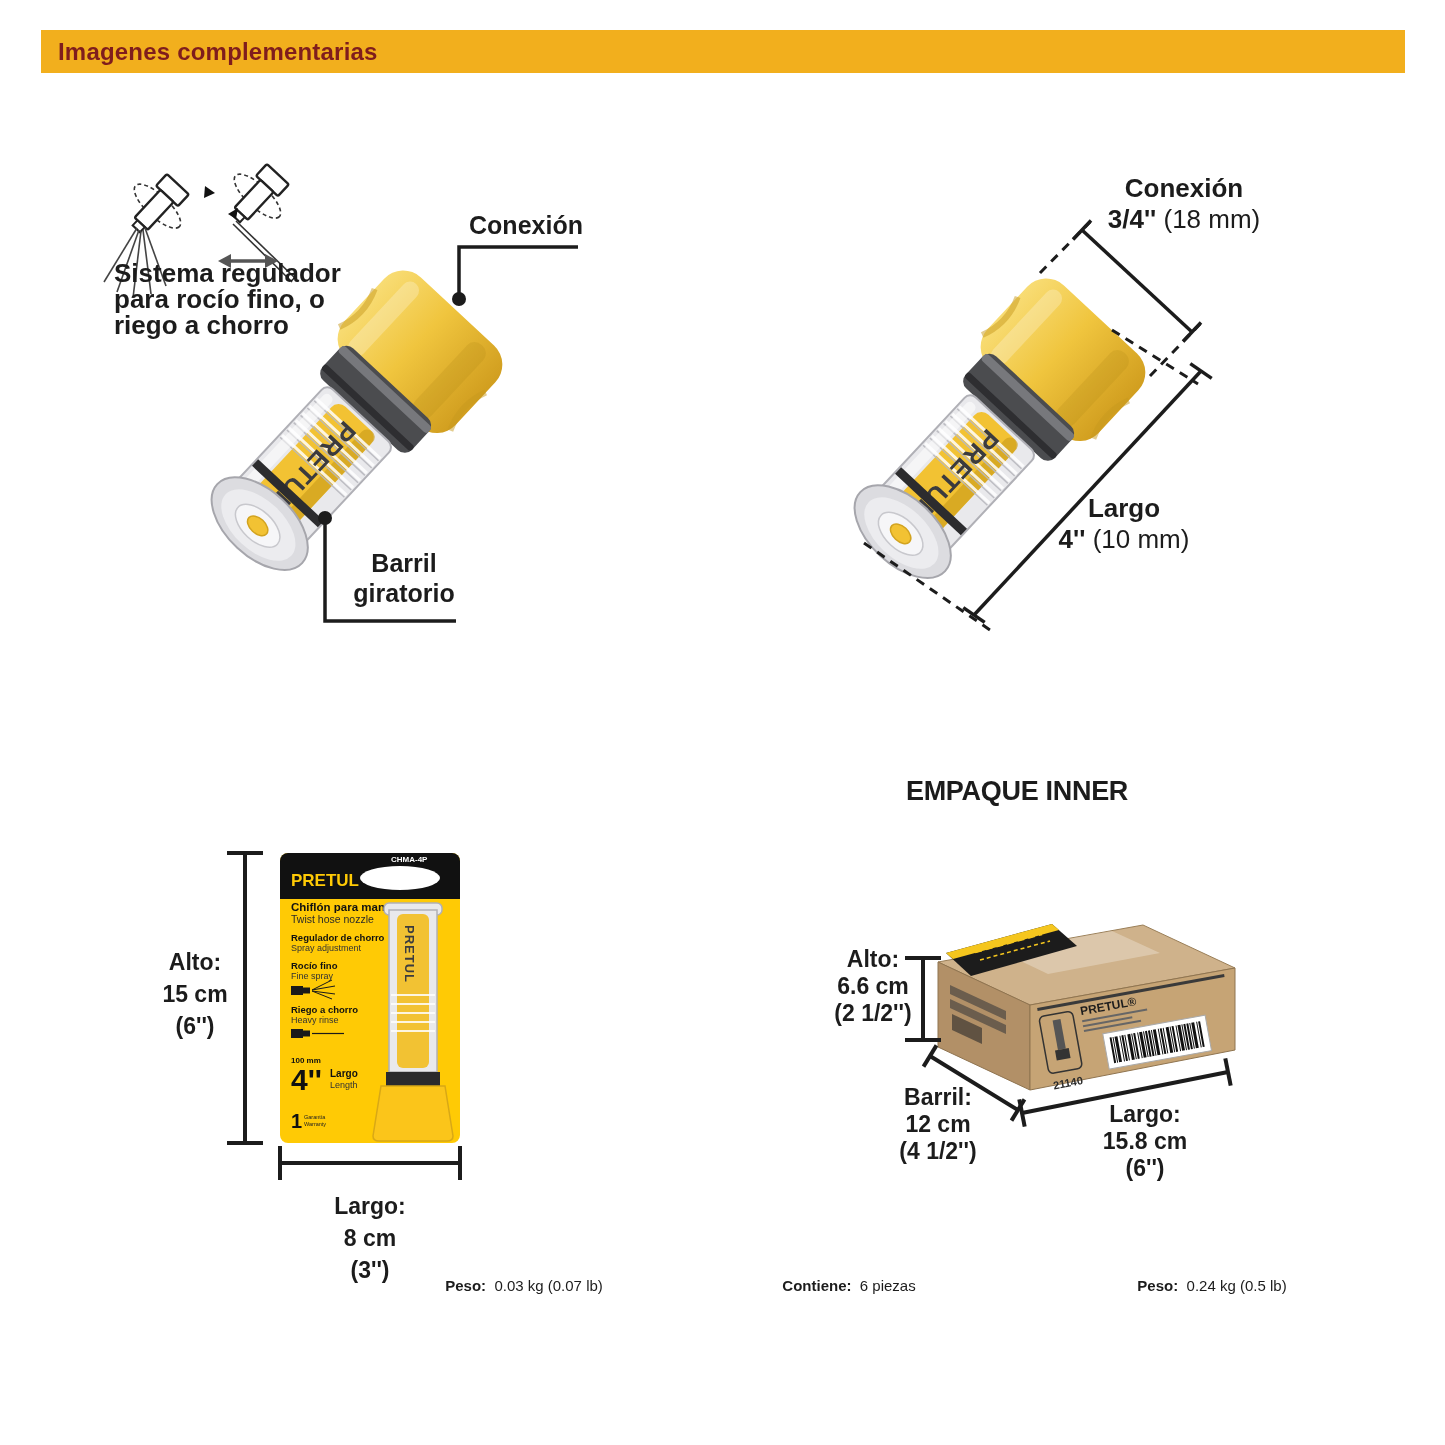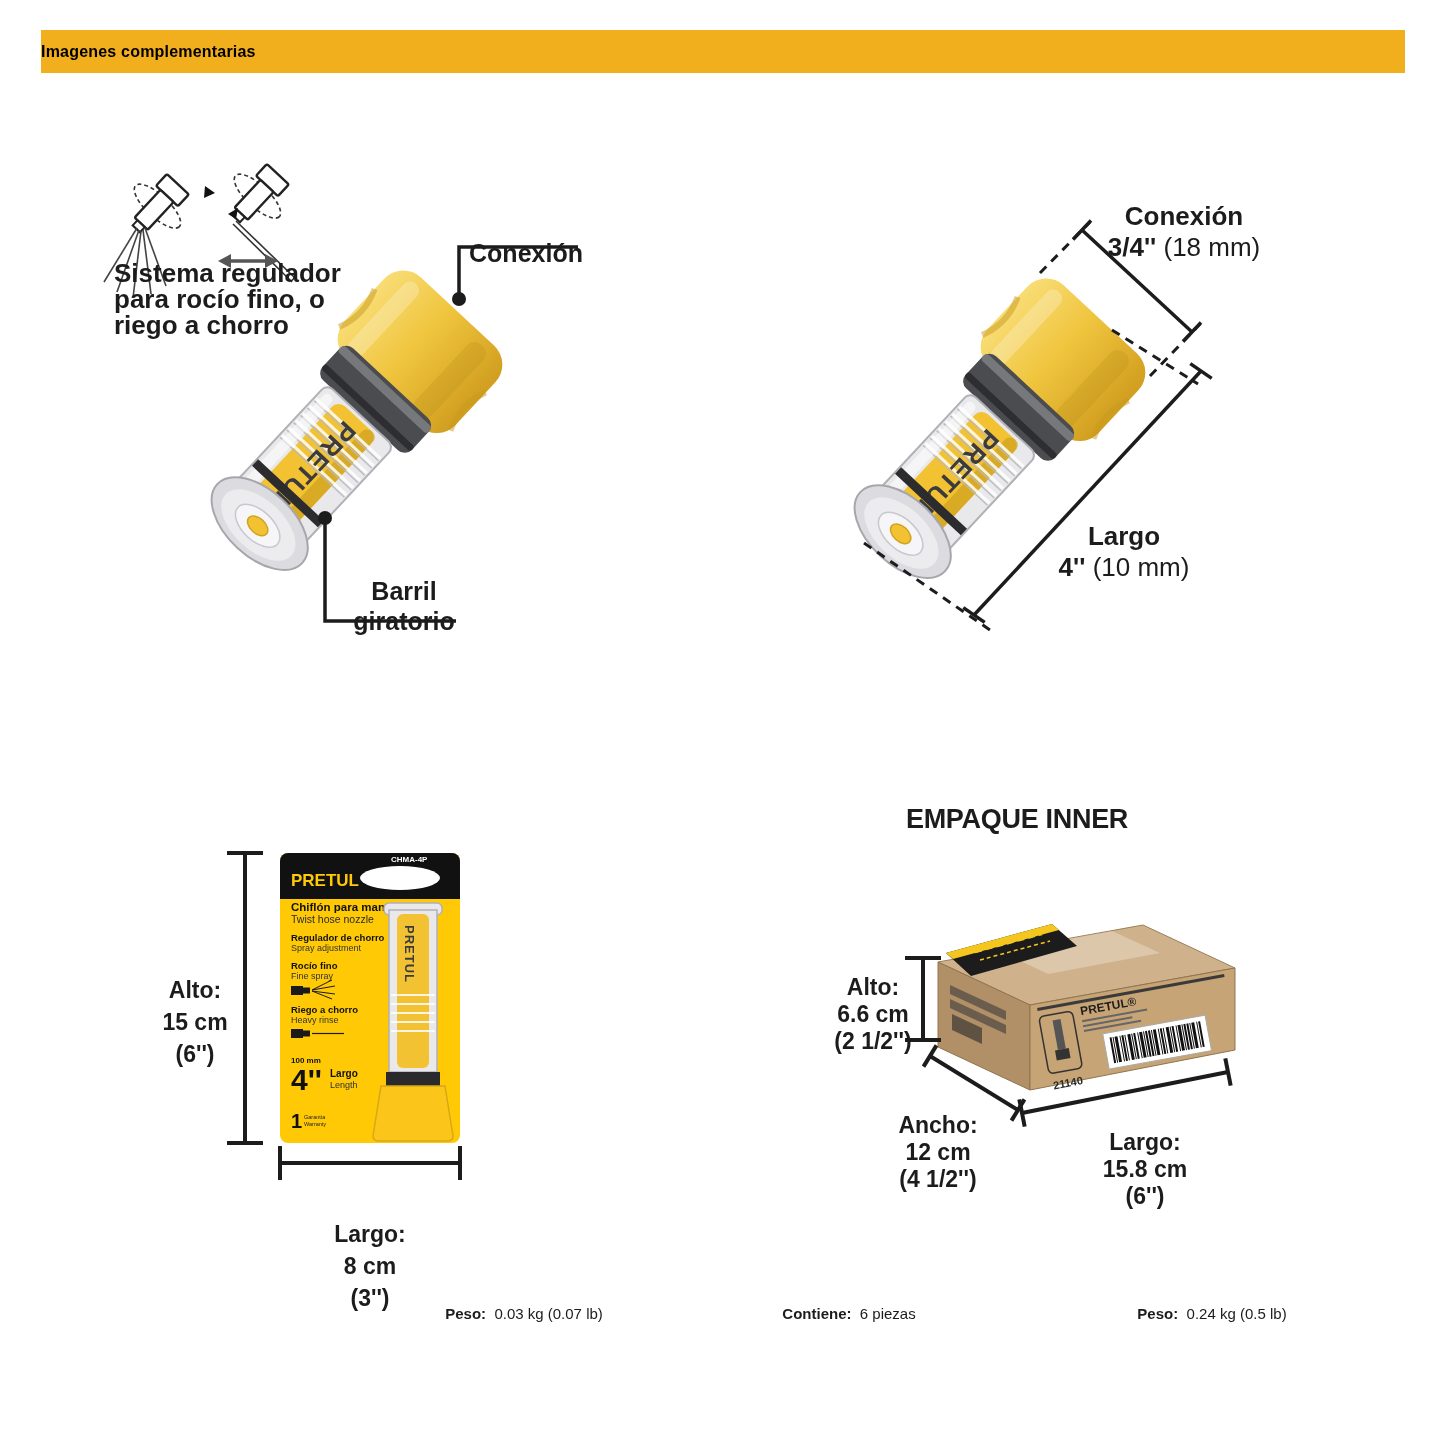--- a/index.html
+++ b/index.html
@@ -1,22 +1,22 @@
 <!DOCTYPE html>
 <html><head>
 <meta charset="utf-8">
 <style>
   html,body{margin:0;padding:0;background:#fff;}
   .canvas{position:relative;width:1445px;height:1445px;background:#ffffff;
           font-family:"Liberation Sans",sans-serif;overflow:hidden;color:#1c1c1c;}
   .banner{position:absolute;left:41px;top:30px;width:1364px;height:43px;background:#F2AF1D;
-          color:#000000;font-weight:bold;font-size:16px;line-height:44px;
+          color:#7f1d1d;font-weight:bold;font-size:24px;line-height:44px;padding-left:17px;
           box-sizing:border-box;letter-spacing:.2px;}
   .lbl{position:absolute;font-weight:bold;color:#1c1c1c;white-space:nowrap;}
-  .ctr{transform:translateX(-50%);text-align:center;margin-top:28px;}
+  .ctr{transform:translateX(-50%);text-align:center;}
   .fs22{font-size:26px;line-height:26px;}
   .fs25{font-size:25px;line-height:30px;}
   .fs26{font-size:26px;line-height:31px;}
   .fs27{font-size:27px;letter-spacing:-.3px;}
   .dim{font-size:23px;line-height:32px;}
   .dim27{font-size:23px;line-height:27px;}
   .reg{font-weight:normal;}
   .bottomrow{font-size:15px;}
   svg.overlay{position:absolute;left:0;top:0;}
   .ln{stroke:#1c1c1c;stroke-width:4;fill:none;}
@@ -295,21 +295,21 @@
     <div>8 cm</div>
     <div>(3'')</div>
   </div>
 
   <div class="lbl dim27 ctr" style="left:873px;top:946px;">
     <div>Alto:</div>
     <div>6.6 cm</div>
     <div>(2 1/2'')</div>
   </div>
   <div class="lbl dim27 ctr" style="left:938px;top:1084px;">
-    <div>Ancho:</div>
+    <div>Barril:</div>
     <div>12 cm</div>
     <div>(4 1/2'')</div>
   </div>
   <div class="lbl dim27 ctr" style="left:1145px;top:1101px;">
     <div>Largo:</div>
     <div>15.8 cm</div>
     <div>(6'')</div>
   </div>
 
   <div class="lbl bottomrow ctr" style="left:524px;top:1277px;">

